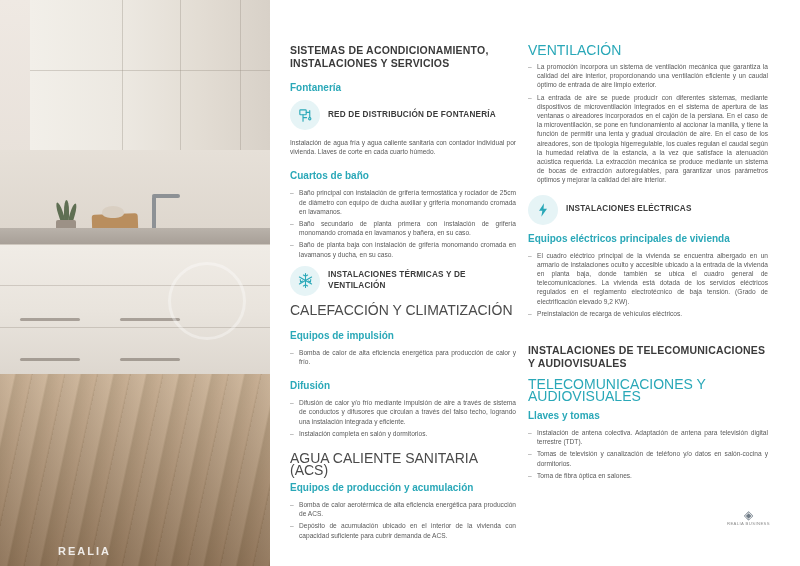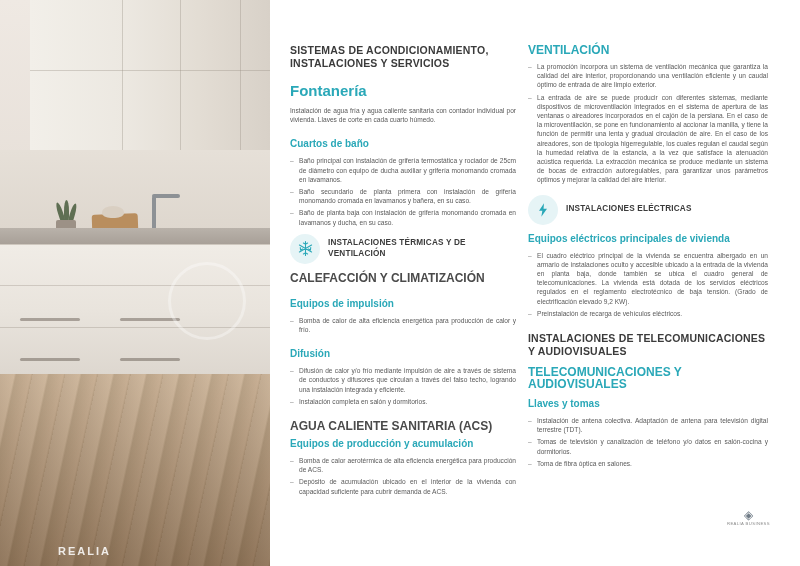--- a/index.html
+++ b/index.html
@@ -171,36 +171,36 @@
 
   h1.section-title {
     font-size: 10.5px;
     line-height: 13px;
     color: #3b3b3b;
     font-weight: bold;
     margin: 0 0 12px 0;
     letter-spacing: .2px;
   }
   .sub-head {
-    font-size: 15px;
+    font-size: 10px;
     color: #2aa8b8;
     font-weight: bold;
     margin: 0 0 7px 0;
   }
   .teal-head {
     font-size: 10px;
     color: #2aa8b8;
     font-weight: bold;
     margin: 14px 0 6px 0;
     line-height: 12px;
   }
   .grey-head {
-    font-size: 12px;
+    font-size: 14px;
     color: #4a4a4a;
-    font-weight: bold;
+    font-weight: normal;
     margin: 14px 0 6px 0;
     line-height: 12px;
   }
   .para {
     font-size: 6.6px;
     line-height: 9.2px;
     color: #5a5a5a;
     margin: 0 0 7px 0;
     text-align: justify;
   }
@@ -304,20 +304,30 @@
   </div>
 
   <div class="content">
 
     <div class="col-left">
 
       <h1 class="section-title">SISTEMAS DE ACONDICIONAMIENTO, INSTALACIONES Y SERVICIOS</h1>
 
       <div class="sub-head">Fontanería</div>
 
+      <div class="icon-row">
+        <span class="icon-circle">
+          <svg width="17" height="17" viewBox="0 0 24 24" fill="none" stroke="#2aa8b8" stroke-width="1.6" stroke-linecap="round">
+            <rect x="4" y="4" width="9" height="7" rx="1"></rect>
+            <path d="M13 7.5h5M18 5v10M8.5 11v9M8.5 15h5"></path>
+            <circle cx="18" cy="16.5" r="1.6"></circle>
+          </svg>
+        </span>
+        <span class="icon-label">RED DE DISTRIBUCIÓN DE FONTANERÍA</span>
+      </div>
 
       <p class="para">Instalación de agua fría y agua caliente sanitaria con contador individual por vivienda. Llaves de corte en cada cuarto húmedo.</p>
 
       <div class="teal-head">Cuartos de baño</div>
       <ul class="bullets">
         <li>Baño principal con instalación de grifería termostática y rociador de 25cm de diámetro con equipo de ducha auxiliar y grifería monomando cromada en lavamanos.</li>
         <li>Baño secundario de planta primera con instalación de grifería monomando cromada en lavamanos y bañera, en su caso.</li>
         <li>Baño de planta baja con instalación de grifería monomando cromada en lavamanos y ducha, en su caso.</li>
       </ul>
 
@@ -370,21 +380,21 @@
         </span>
         <span class="icon-label">INSTALACIONES ELÉCTRICAS</span>
       </div>
 
       <div class="teal-head" style="margin-top:4px">Equipos eléctricos principales de vivienda</div>
       <ul class="bullets">
         <li>El cuadro eléctrico principal de la vivienda se encuentra albergado en un armario de instalaciones oculto y accesible ubicado a la entrada de la vivienda en planta baja, donde también se ubica el cuadro general de telecomunicaciones. La vivienda está dotada de los servicios eléctricos regulados en el reglamento electrotécnico de baja tensión. (Grado de electrificación elevado 9,2 KW).</li>
         <li>Preinstalación de recarga de vehículos eléctricos.</li>
       </ul>
 
-      <h1 class="section-title" style="margin-top:14px;margin-bottom:8px">INSTALACIONES DE TELECOMUNICACIONES Y AUDIOVISUALES</h1>
+      <h1 class="section-title" style="margin-top:26px;margin-bottom:8px">INSTALACIONES DE TELECOMUNICACIONES Y AUDIOVISUALES</h1>
 
       <div class="grey-head" style="margin-top:8px;color:#2aa8b8">TELECOMUNICACIONES Y AUDIOVISUALES</div>
 
       <div class="teal-head" style="margin-top:8px">Llaves y tomas</div>
       <ul class="bullets">
         <li>Instalación de antena colectiva. Adaptación de antena para televisión digital terrestre (TDT).</li>
         <li>Tomas de televisión y canalización de teléfono y/o datos en salón-cocina y dormitorios.</li>
         <li>Toma de fibra óptica en salones.</li>
       </ul>
 

